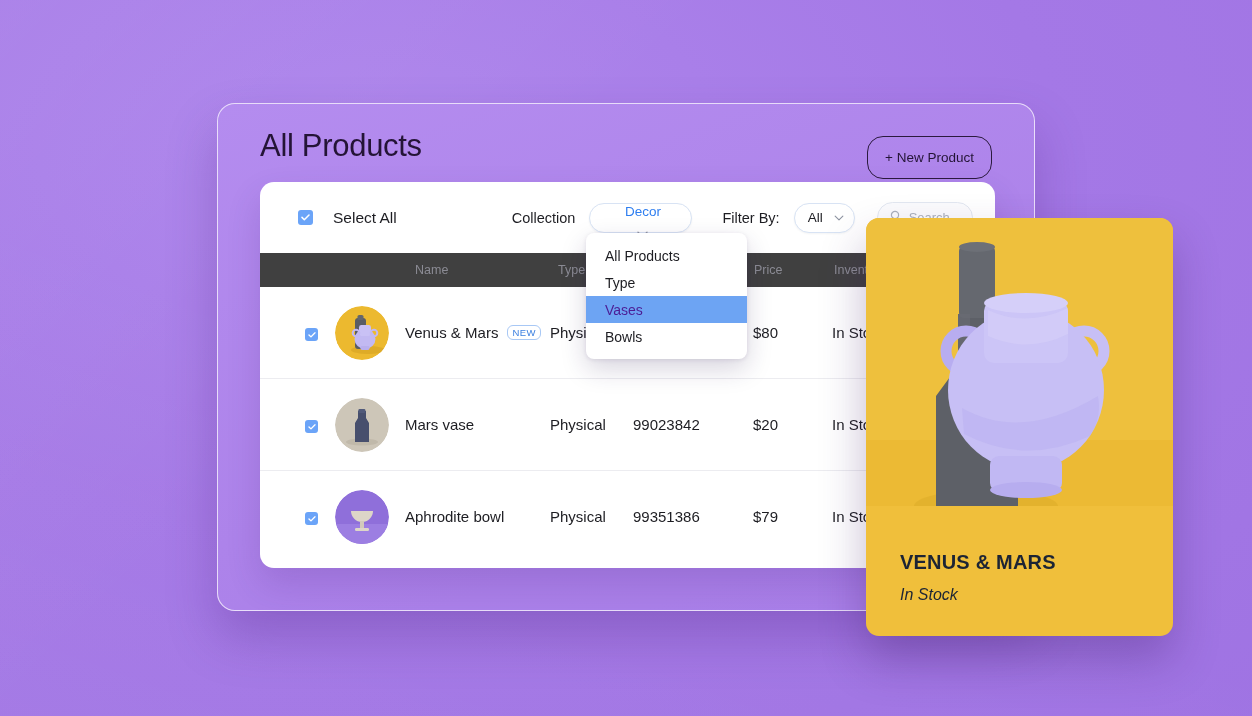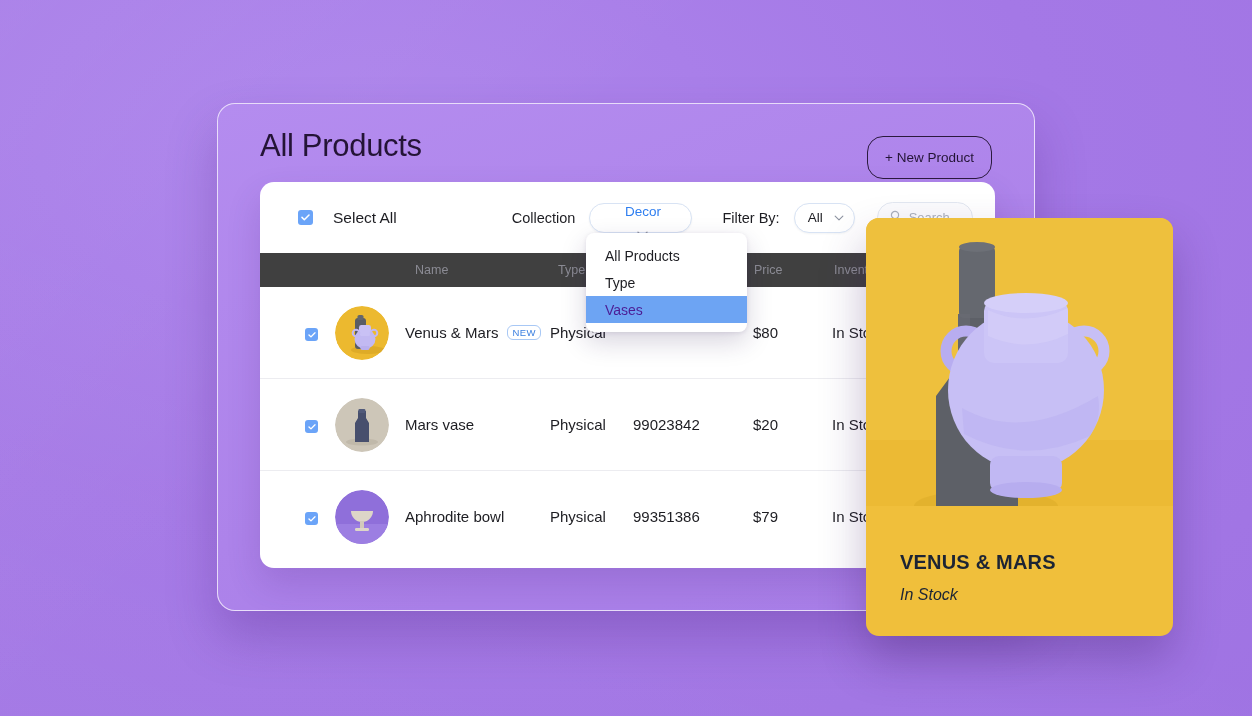--- a/index.html
+++ b/index.html
@@ -345,20 +345,21 @@
     <span class="cell c-sku">99351386</span>
     <span class="cell c-price">$79</span>
     <span class="cell c-inv">In Stock</span>
   </div>
 </div>
 
 <div class="dropdown">
   <div class="dd-item">All Products</div>
   <div class="dd-item">Type</div>
   <div class="dd-item active">Vases</div>
+  <div class="dd-item">Bowls</div>
 </div>
 
 <div class="product-card">
   <div class="pc-stage">
     <svg width="307" height="288" viewBox="0 0 307 288" preserveAspectRatio="none">
       <rect x="0" y="0" width="307" height="288" fill="#eec03d"></rect>
       <rect x="0" y="222" width="307" height="66" fill="#ecba34"></rect>
 
       <ellipse cx="120" cy="288" rx="72" ry="16" fill="#d9a826" opacity="0.45"></ellipse>
 

